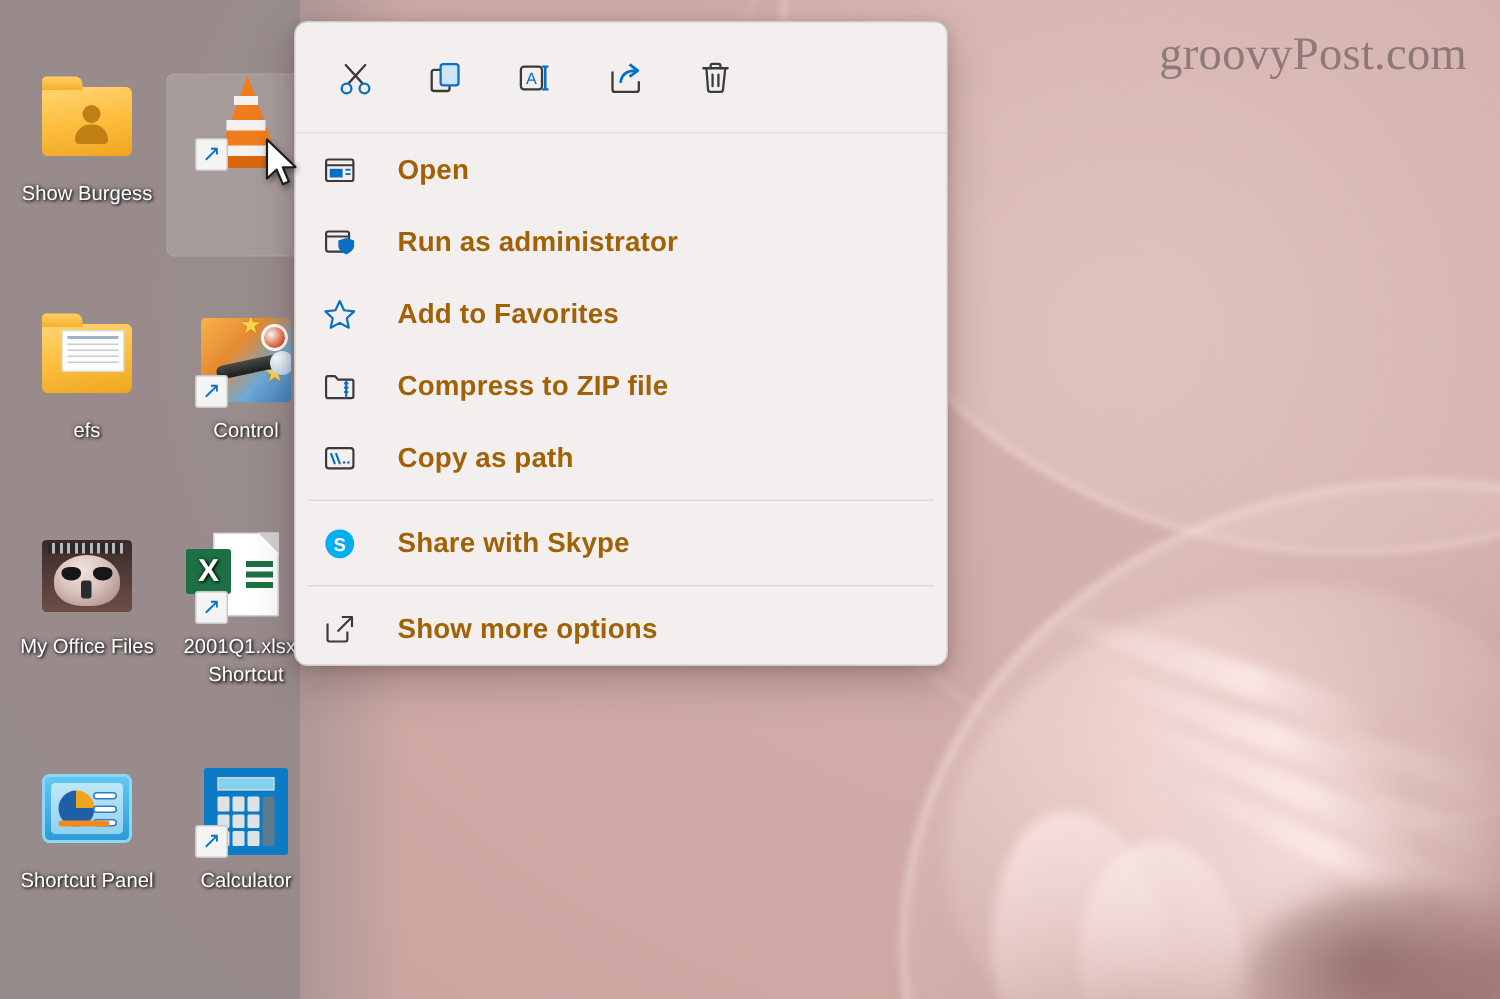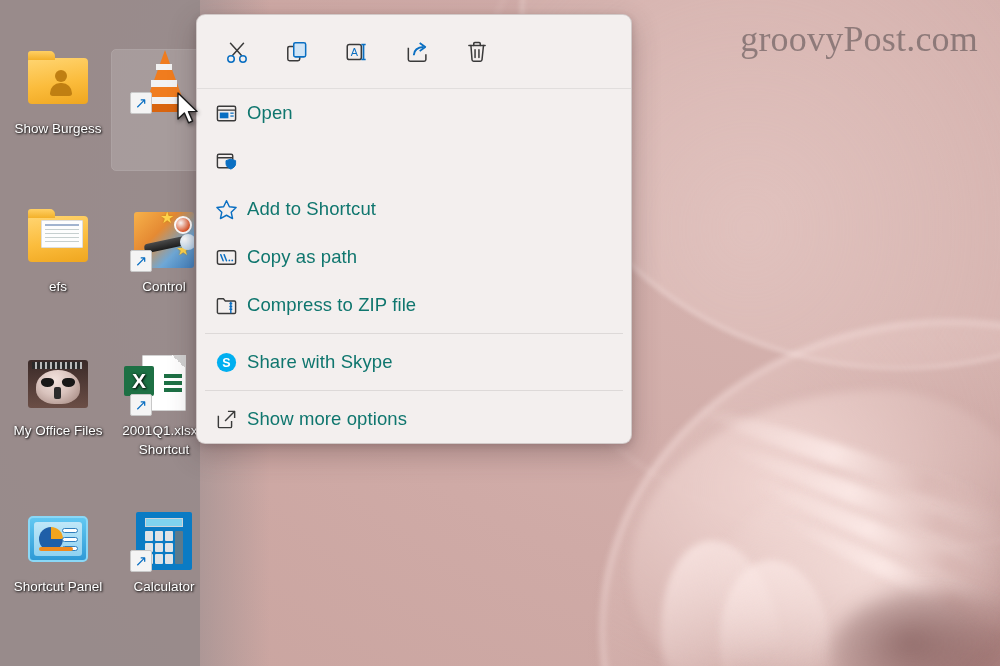--- a/index.html
+++ b/index.html
@@ -98,21 +98,21 @@
   #desk-dim2 {
     position: absolute; left: 200px; top: 0; width: 70px; height: 666px;
     background: linear-gradient(90deg, rgba(150,140,142,0.55), rgba(150,140,142,0.0));
   }
 
   
   #watermark {
     position: absolute;
     right: 22px; top: 18px;
     font-family: "Liberation Serif", serif;
-    font-size: 36px;
+    font-size: 31px;
     color: rgba(96,84,86,0.62);
     letter-spacing: 0.2px;
     user-select: none;
   }
 
   
   .dicon {
     position: absolute;
     width: 104px;
     text-align: center;
@@ -345,25 +345,26 @@
     height: 48px;
     padding: 0 16px 0 18px;
     cursor: default;
   }
   .ctx-icon {
     width: 30px; min-width: 30px; height: 28px;
     display: flex; align-items: center; justify-content: flex-start;
   }
   .ctx-label {
     flex: 0 0 auto;
-    margin-left: 2px;
+    margin-left: 20px;
     font-size: 18.5px;
-    color: #0f766e;
+    color: #a16207;
     letter-spacing: 0.1px;
     white-space: nowrap;
+    font-weight: bold;
   }
   .ctx-row { position: relative; }
   .ctx-sep {
     height: 1px;
     margin: 4px 8px;
     background: rgba(0,0,0,0.09);
   }
 
   
   #cursor {
@@ -588,66 +589,67 @@
 
     <div class="ctx-row">
       <div class="ctx-item">
         <span class="ctx-icon">
           <svg width="23" height="23" viewBox="0 0 24 24" fill="none" stroke="#3a3a3a" stroke-width="1.5">
             <rect x="2.5" y="4.5" width="16" height="14" rx="1.6"></rect>
             <line x1="2.5" y1="8" x2="18.5" y2="8"></line>
             <path d="M16.5 9.5 l5 1.6 v3.4 c0 2.6 -2.6 4.4 -5 5.4 c-2.4 -1 -5 -2.8 -5 -5.4 v-3.4 z" fill="#0a6fc2" stroke="#0a6fc2" stroke-width="1"></path>
           </svg>
         </span>
+        <span class="ctx-label">Run as administrator</span>
       </div>
     </div>
 
 
 
     <div class="ctx-row">
       <div class="ctx-item">
         <span class="ctx-icon">
           <svg width="23" height="23" viewBox="0 0 24 24" fill="none" stroke="#0a6fc2" stroke-width="1.5" stroke-linejoin="round">
             <path d="M12 2.8 L15 9.2 L22 10 L16.9 14.8 L18.3 21.4 L12 18 L5.7 21.4 L7.1 14.8 L2 10 L9 9.2 z"></path>
           </svg>
         </span>
-        <span class="ctx-label">Add to Shortcut</span>
-      </div>
-    </div>
-
-    <div class="ctx-row">
-      <div class="ctx-item">
-        <span class="ctx-icon">
-          <svg width="23" height="23" viewBox="0 0 24 24" fill="none" stroke="#3a3a3a" stroke-width="1.5">
-            <rect x="2.5" y="5" width="19" height="14" rx="2"></rect>
-            <path d="M6 9 L8.5 15.5 M9.5 9 L12 15.5" stroke="#0a6fc2" stroke-linecap="round"></path>
-            <circle cx="15" cy="15" r="0.9" fill="#0a6fc2" stroke="none"></circle>
-            <circle cx="18" cy="15" r="0.9" fill="#0a6fc2" stroke="none"></circle>
-          </svg>
-        </span>
-        <span class="ctx-label">Copy as path</span>
-      </div>
-
+        <span class="ctx-label">Add to Favorites</span>
+      </div>
     </div>
 
     <div class="ctx-row">
       <div class="ctx-item">
         <span class="ctx-icon">
           <svg width="23" height="23" viewBox="0 0 24 24" fill="none" stroke="#3a3a3a" stroke-width="1.5" stroke-linejoin="round">
             <path d="M2.5 19 V6.3 a1.3 1.3 0 0 1 1.3 -1.3 h5 l2 2.4 h9.4 a1.3 1.3 0 0 1 1.3 1.3 V19 a1.3 1.3 0 0 1 -1.3 1.3 H3.8 A1.3 1.3 0 0 1 2.5 19 z"></path>
             <line x1="16.5" y1="8" x2="16.5" y2="20" stroke="#0a6fc2"></line>
             <line x1="15" y1="10" x2="18" y2="10" stroke="#0a6fc2"></line>
             <line x1="15" y1="13" x2="18" y2="13" stroke="#0a6fc2"></line>
             <line x1="15" y1="16" x2="18" y2="16" stroke="#0a6fc2"></line>
           </svg>
         </span>
         <span class="ctx-label">Compress to ZIP file</span>
       </div>
     </div>
 
+    <div class="ctx-row">
+      <div class="ctx-item">
+        <span class="ctx-icon">
+          <svg width="23" height="23" viewBox="0 0 24 24" fill="none" stroke="#3a3a3a" stroke-width="1.5">
+            <rect x="2.5" y="5" width="19" height="14" rx="2"></rect>
+            <path d="M6 9 L8.5 15.5 M9.5 9 L12 15.5" stroke="#0a6fc2" stroke-linecap="round"></path>
+            <circle cx="15" cy="15" r="0.9" fill="#0a6fc2" stroke="none"></circle>
+            <circle cx="18" cy="15" r="0.9" fill="#0a6fc2" stroke="none"></circle>
+          </svg>
+        </span>
+        <span class="ctx-label">Copy as path</span>
+      </div>
+
+    </div>
+
 
     <div class="ctx-sep"></div>
 
     <div class="ctx-row">
       <div class="ctx-item">
         <span class="ctx-icon">
           <svg width="23" height="23" viewBox="0 0 24 24">
             <circle cx="12" cy="12" r="10" fill="#00aff0"></circle>
             <text x="12" y="17" font-size="13" font-weight="bold" fill="#ffffff" text-anchor="middle" font-family="Liberation Sans, sans-serif">S</text>
           </svg>

